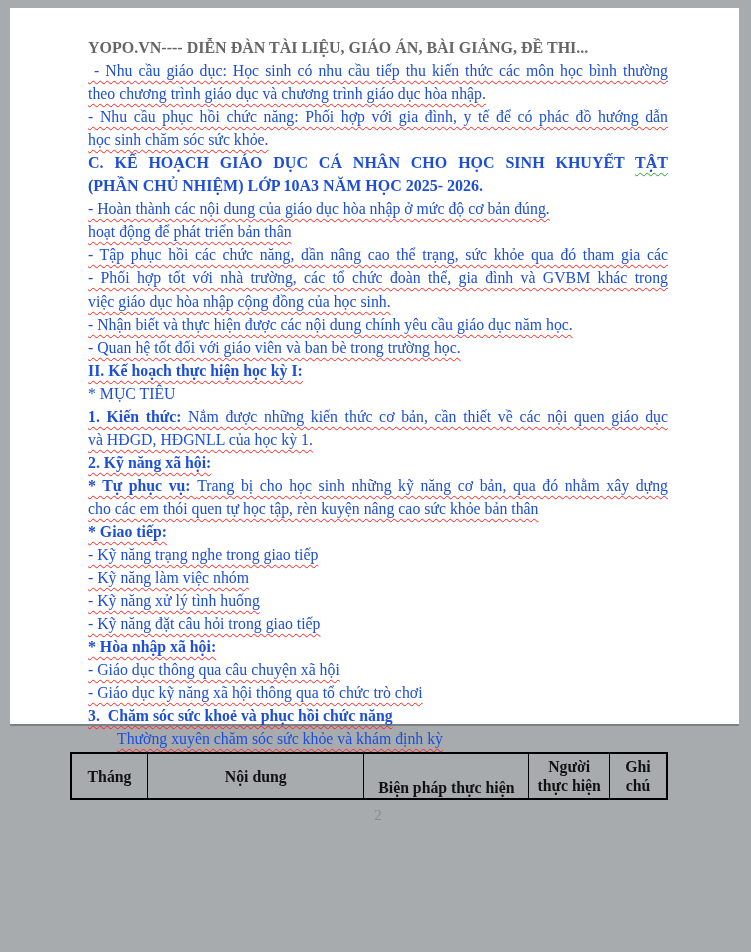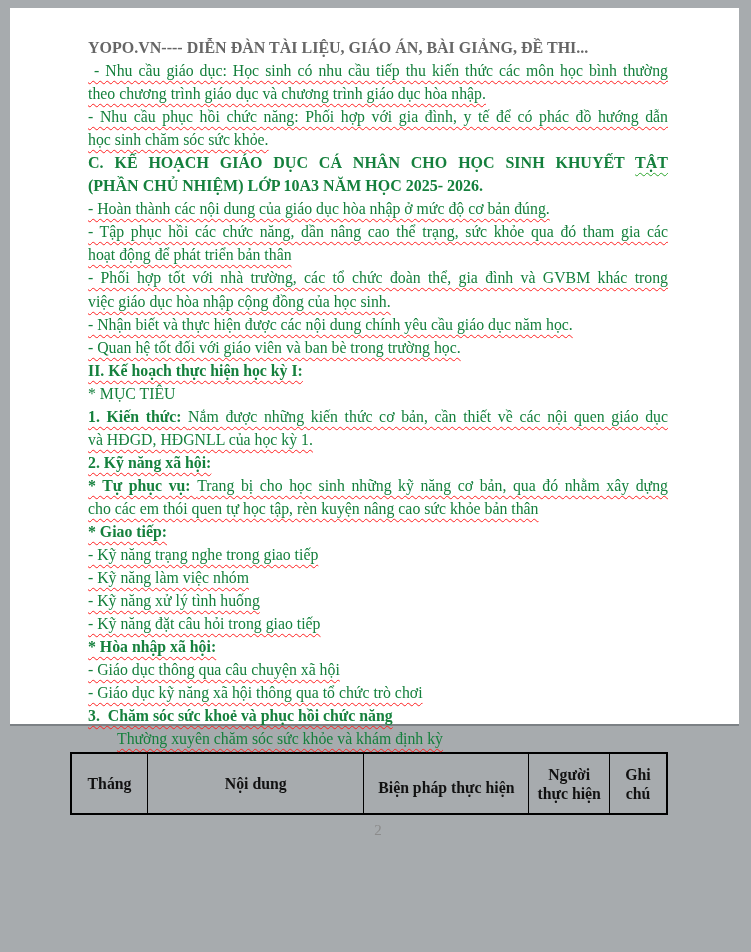--- a/index.html
+++ b/index.html
@@ -19,21 +19,21 @@
   .content { padding:28px 71px 0 78px; }
 
   .wm {
     height:23.05px; line-height:23.05px;
     font-weight:bold; font-size:16px;
     color:#666666;
     white-space:nowrap;
   }
   .ln {
     height:23.05px; line-height:23.05px;
-    font-size:15.8px; color:#15803d;
+    font-size:15.8px; color:#1d4ed8;
     text-align:left;
   }
   .jl { text-align:justify; text-align-last:justify; }
   .w  {
     text-decoration-line:underline;
     text-decoration-style:wavy;
     text-decoration-color:#ff2020;
     text-decoration-thickness:1px;
     text-underline-offset:4px;
     text-decoration-skip-ink:none;
@@ -61,21 +61,21 @@
     border:1.6px solid #000;
     font-weight:bold;
     font-size:15.8px;
     line-height:19px;
     color:#111;
     height:42px;
     padding:1px 2px;
     text-align:center;
     vertical-align:middle;
   }
-  .plan-table th.vbottom { vertical-align:bottom; padding-bottom:16px; }
+  .plan-table th.vbottom { vertical-align:bottom; padding-bottom:1px; }
 
   .pagenum {
     margin-top:7px;
     text-align:center;
     color:#8b8b8b;
     font-size:15px;
   }
 </style>
 </head>
 <body>
@@ -87,22 +87,22 @@
 
     <div class="ln w jl"><span class="b"></span><span>&nbsp;- Nhu cầu giáo dục: Học sinh có nhu cầu tiếp thu kiến thức các môn học bình thường</span></div>
     <div class="ln w"><span>theo chương trình giáo dục và chương trình giáo dục hòa nhập.</span></div>
     <div class="ln w jl"><span>- Nhu cầu phục hồi chức năng: Phối hợp với gia đình, y tế để có phác đồ hướng dẫn</span></div>
     <div class="ln w"><span>học sinh chăm sóc sức khỏe.</span></div>
 
     <div class="ln hd jl"><span class="b">C. KẾ HOẠCH GIÁO DỤC CÁ NHÂN CHO HỌC SINH KHUYẾT </span><span class="g">TẬT</span></div>
     <div class="ln hd"><span class="b">(PHẦN CHỦ NHIỆM) LỚP 10A3 NĂM HỌC 2025- 2026.</span></div>
 
     <div class="ln w"><span>- Hoàn thành các nội dung của giáo dục hòa nhập ở mức độ cơ bản đúng.</span></div>
+    <div class="ln w"><span>hoạt động để phát triển bản thân</span></div>
     <div class="ln w jl"><span>- Tập phục hồi các chức năng, dần nâng cao thể trạng, sức khỏe qua đó tham gia các</span></div>
-    <div class="ln w"><span>hoạt động để phát triển bản thân</span></div>
     <div class="ln w jl"><span>- Phối hợp tốt với nhà trường, các tổ chức đoàn thể, gia đình và GVBM khác trong</span></div>
     <div class="ln w"><span>việc giáo dục hòa nhập cộng đồng của học sinh.</span></div>
     <div class="ln w"><span>- Nhận biết và thực hiện được các nội dung chính yêu cầu giáo dục năm học.</span></div>
     <div class="ln w"><span>- Quan hệ tốt đối với giáo viên và ban bè trong trường học.</span></div>
 
     <div class="ln w"><span class="b">II. Kế hoạch thực hiện học kỳ I:</span></div>
     <div class="ln"><span>* MỤC TIÊU</span></div>
 
     <div class="ln w jl"><span class="b">1. Kiến thức: </span><span>Nắm được những kiến thức cơ bản, cần thiết về các nội quen giáo dục</span></div>
     <div class="ln w"><span>và HĐGD, HĐGNLL của học kỳ 1.</span></div>

